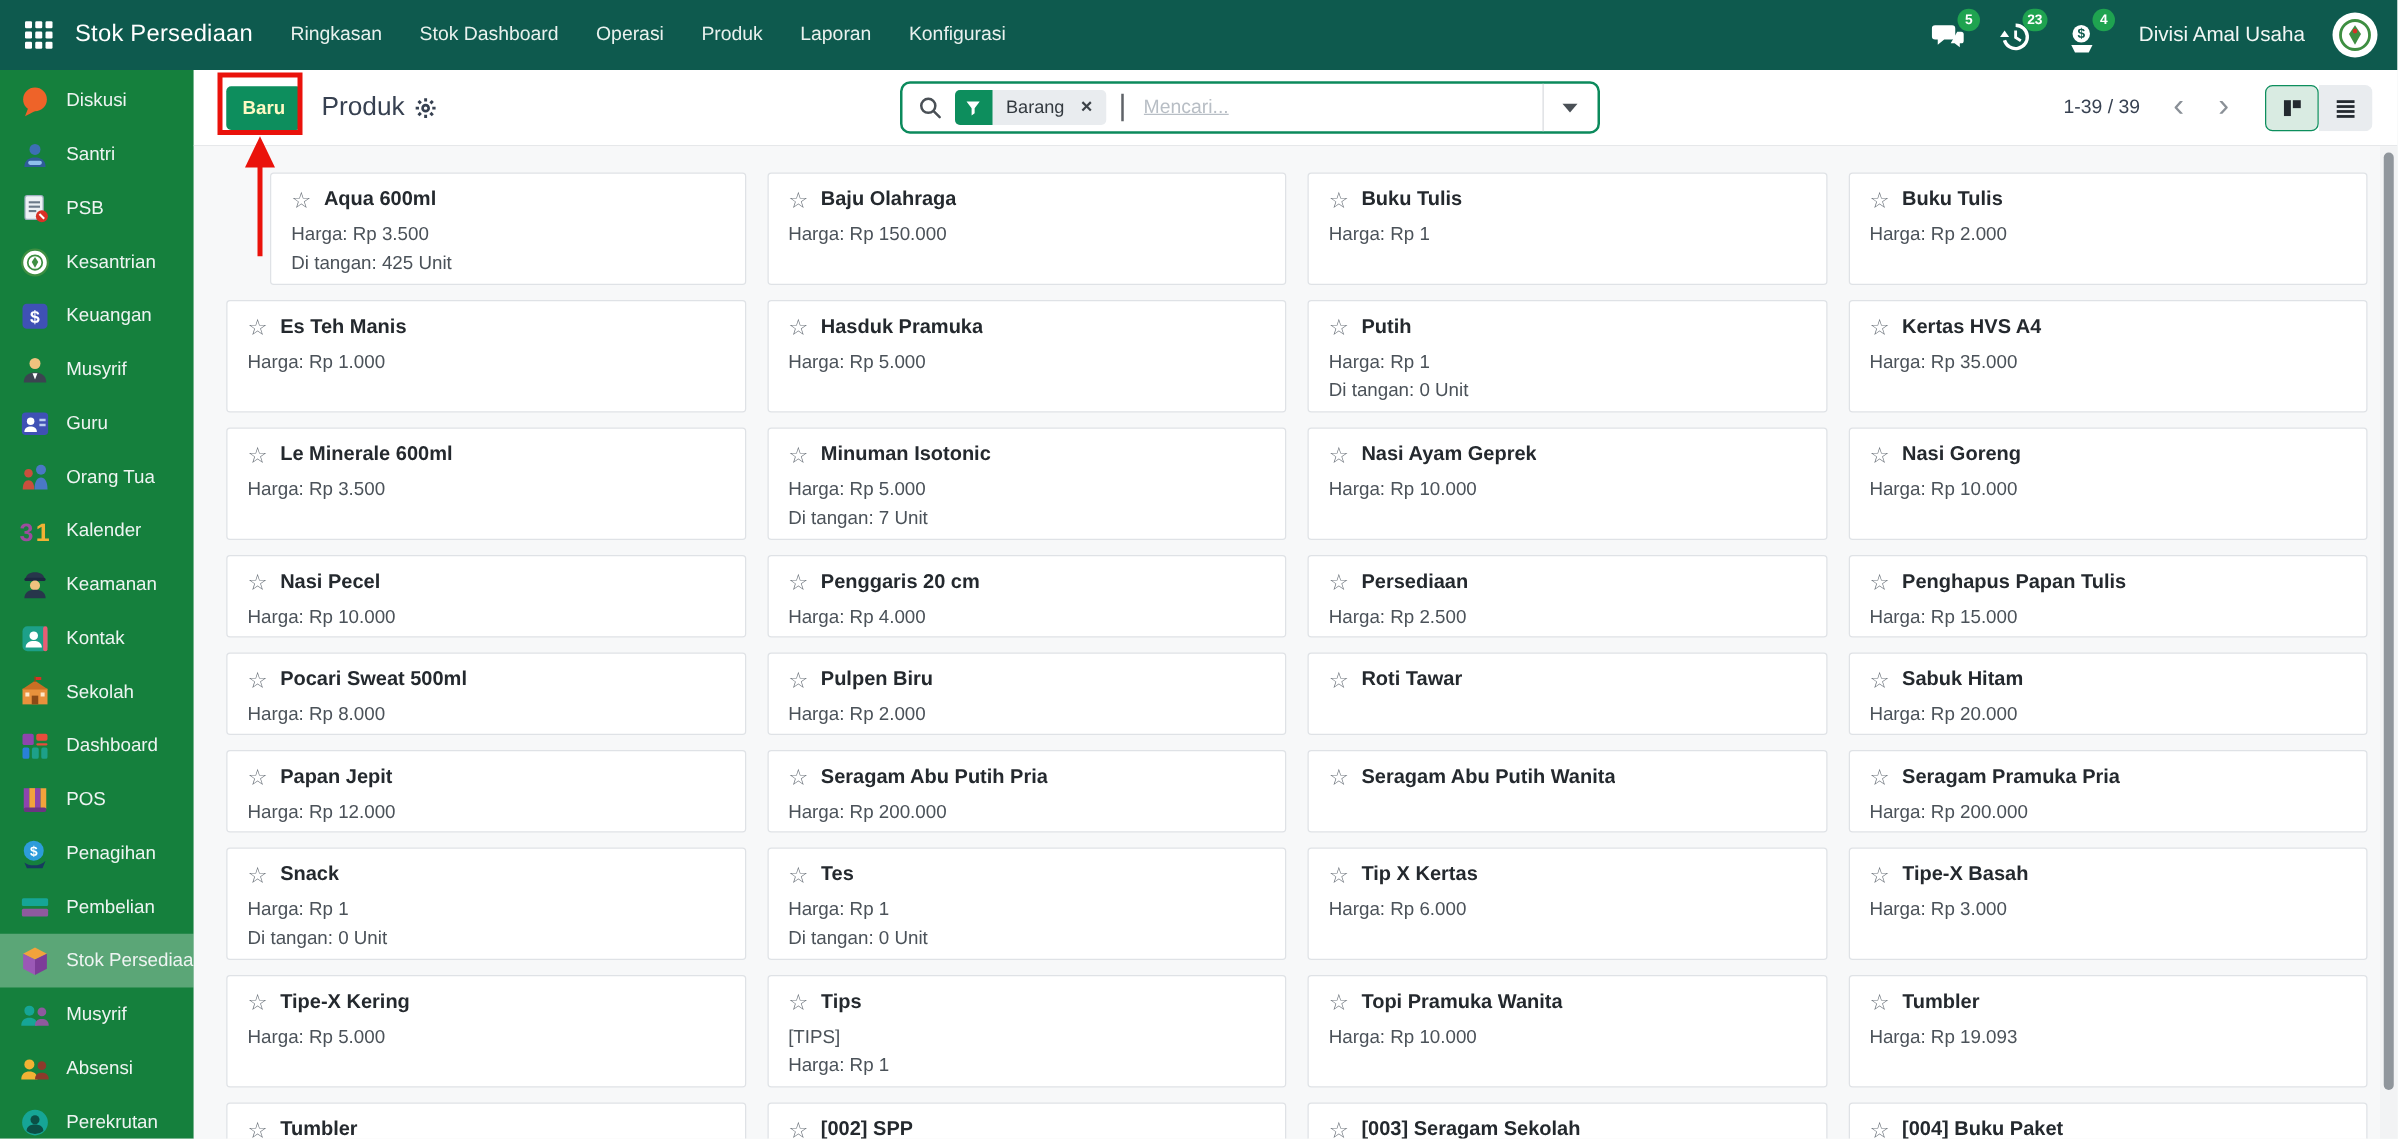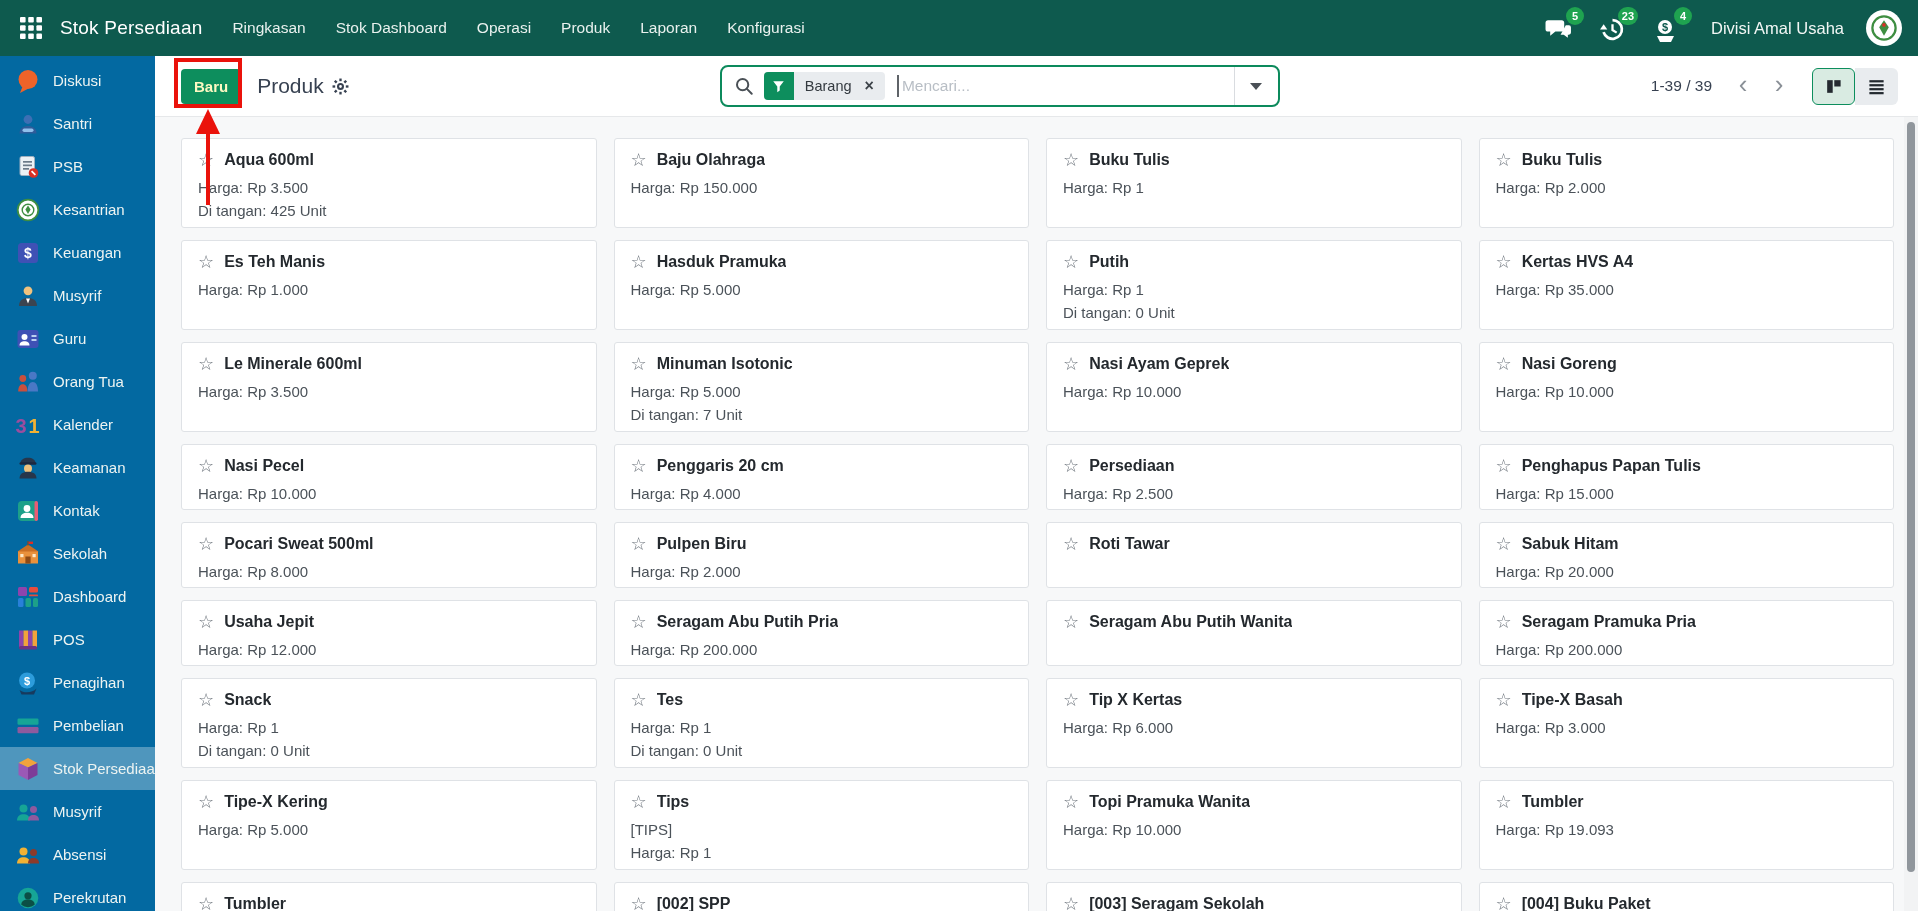--- a/index.html
+++ b/index.html
@@ -19,21 +19,21 @@
     font-size:11px; font-weight:700; min-width:18px; height:18px; border-radius:9px;
     display:flex; align-items:center; justify-content:center; padding:0 4px; }
   .nav-user { font-size:16.5px; color:#f2f7f5; margin-left:6px; white-space:nowrap; }
   .avatar { width:36px; height:36px; border-radius:50%; background:#fff; overflow:hidden;
     display:flex; align-items:center; justify-content:center; cursor:pointer; }
 
   
   .shell { display:flex; height:855px; }
 
   
-  .sidebar { width:155px; background:#0369a1; padding-top:3px; flex:none; overflow:hidden; }
+  .sidebar { width:155px; background:#15803d; padding-top:3px; flex:none; overflow:hidden; }
   .side-item { height:43px; display:flex; align-items:center; gap:12px; padding:0 10px 0 15px;
     color:#eef4f2; font-size:15px; cursor:pointer; white-space:nowrap; }
   .side-item.active { background:rgba(255,255,255,.3); }
   .side-icon { width:26px; height:26px; flex:none; display:flex; align-items:center; justify-content:center; }
 
   
   .main { flex:1; display:flex; flex-direction:column; min-width:0; }
 
   .control-panel { height:61px; background:#fff; border-bottom:1px solid #e6e8ea;
     display:flex; align-items:center; padding:0 20px 0 26px; }
@@ -46,22 +46,22 @@
   .searchbar { width:560px; height:42px; background:#fff; border:2px solid #0c8a5c;
     border-radius:8px; display:flex; align-items:center; padding-left:12px; flex:none; }
   .search-mag { display:flex; margin-right:10px; }
   .facet { display:flex; align-items:center; height:28px; background:#e9ecef;
     border-radius:4px; overflow:hidden; flex:none; }
   .facet-filter { width:30px; height:28px; background:#0d8e5d; display:flex;
     align-items:center; justify-content:center; }
   .facet-label { padding:0 10px 0 11px; font-size:14.5px; color:#343a40; }
   .facet-x { padding:0 11px 0 3px; color:#3c4248; font-size:16px; font-weight:700; cursor:pointer; line-height:1; }
   .caret { width:2px; height:22px; background:#5f6368; margin-left:12px; flex:none; }
-  .search-placeholder { color:#b8bec5; font-size:15.5px; margin-left:3px; flex:1;
-    overflow:hidden; white-space:nowrap; }
+  .search-placeholder { color:#b8bec5; font-size:15.5px; margin-left:16px; flex:1;
+    overflow:hidden; white-space:nowrap;text-decoration:underline; }
   .search-toggle { width:44px; height:100%; border-left:1px solid #d9dce0; display:flex;
     align-items:center; justify-content:center; cursor:pointer; }
   .tri-down { width:0; height:0; border-left:6px solid transparent; border-right:6px solid transparent;
     border-top:7px solid #4a5056; }
 
   .cp-right { display:flex; align-items:center; gap:6px; }
   .pager-range { font-size:15.5px; color:#374151; margin-right:10px; white-space:nowrap; }
   .pager-btn { font-size:26px; color:#8a9097; width:30px; height:34px; display:flex;
     align-items:center; justify-content:center; cursor:pointer; background:none; border:none;
     font-family:inherit; line-height:1; padding-bottom:4px; }
@@ -446,21 +446,21 @@
                   <rect x="3" y="19" width="18" height="2.8"></rect>
               </g>
             </svg>
           </div>
         </div>
       </div>
     </div>
 
     <div class="kanban">
       <div class="grid" id="product-grid">
-          <div class="card" style="height: 90px;">
+          <div class="card" style="height: 90px; margin-left: 35px;">
             <div class="card-title">
               <span class="star">☆</span>
               <span class="p-name">Aqua 600ml</span>
             </div>
             <div class="p-line">Harga: Rp 3.500</div>
             <div class="p-line">Di tangan: 425 Unit</div>
           </div>
           <div class="card" style="height: 90px;">
             <div class="card-title">
               <span class="star">☆</span>
@@ -591,21 +591,21 @@
           <div class="card" style="height: 66px;">
             <div class="card-title">
               <span class="star">☆</span>
               <span class="p-name">Sabuk Hitam</span>
             </div>
             <div class="p-line">Harga: Rp 20.000</div>
           </div>
           <div class="card" style="height: 66px;">
             <div class="card-title">
               <span class="star">☆</span>
-              <span class="p-name">Usaha Jepit</span>
+              <span class="p-name">Papan Jepit</span>
             </div>
             <div class="p-line">Harga: Rp 12.000</div>
           </div>
           <div class="card" style="height: 66px;">
             <div class="card-title">
               <span class="star">☆</span>
               <span class="p-name">Seragam Abu Putih Pria</span>
             </div>
             <div class="p-line">Harga: Rp 200.000</div>
           </div>

